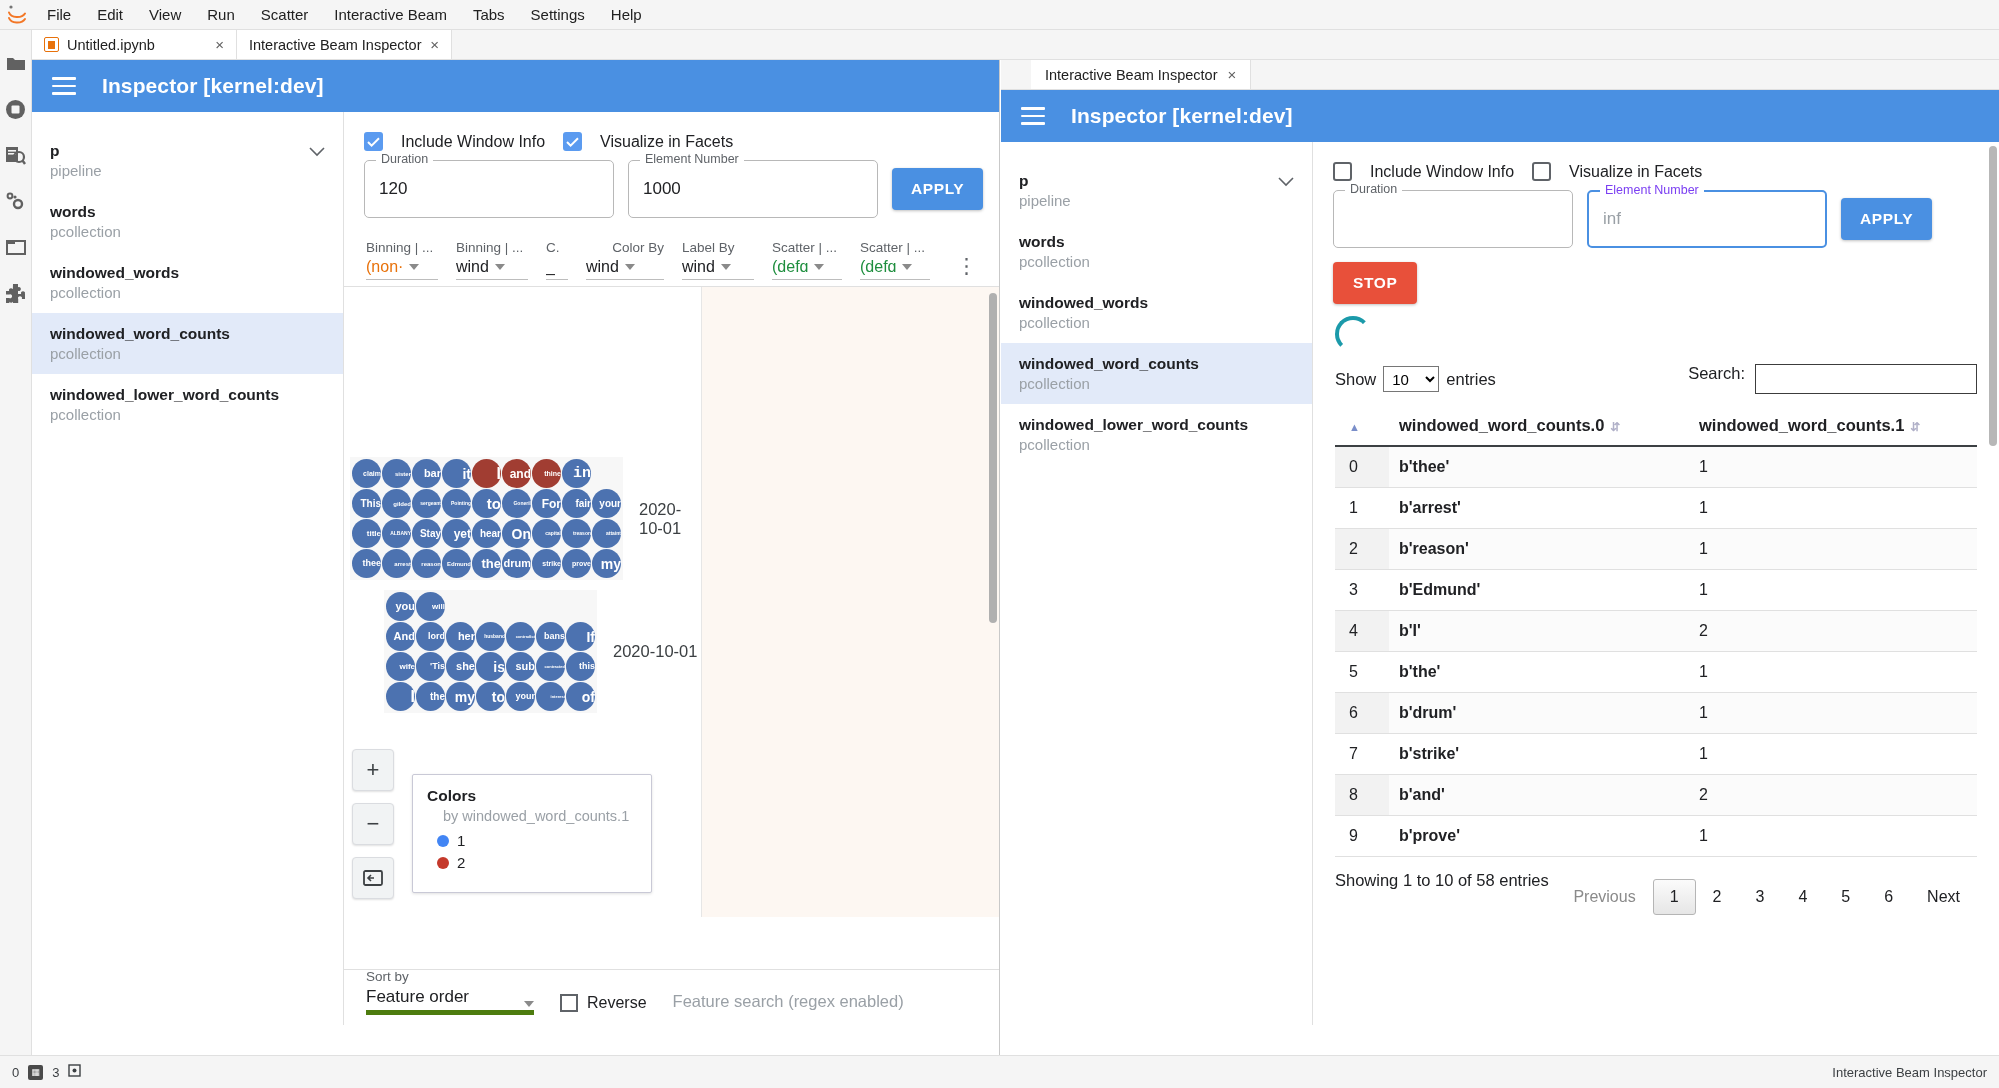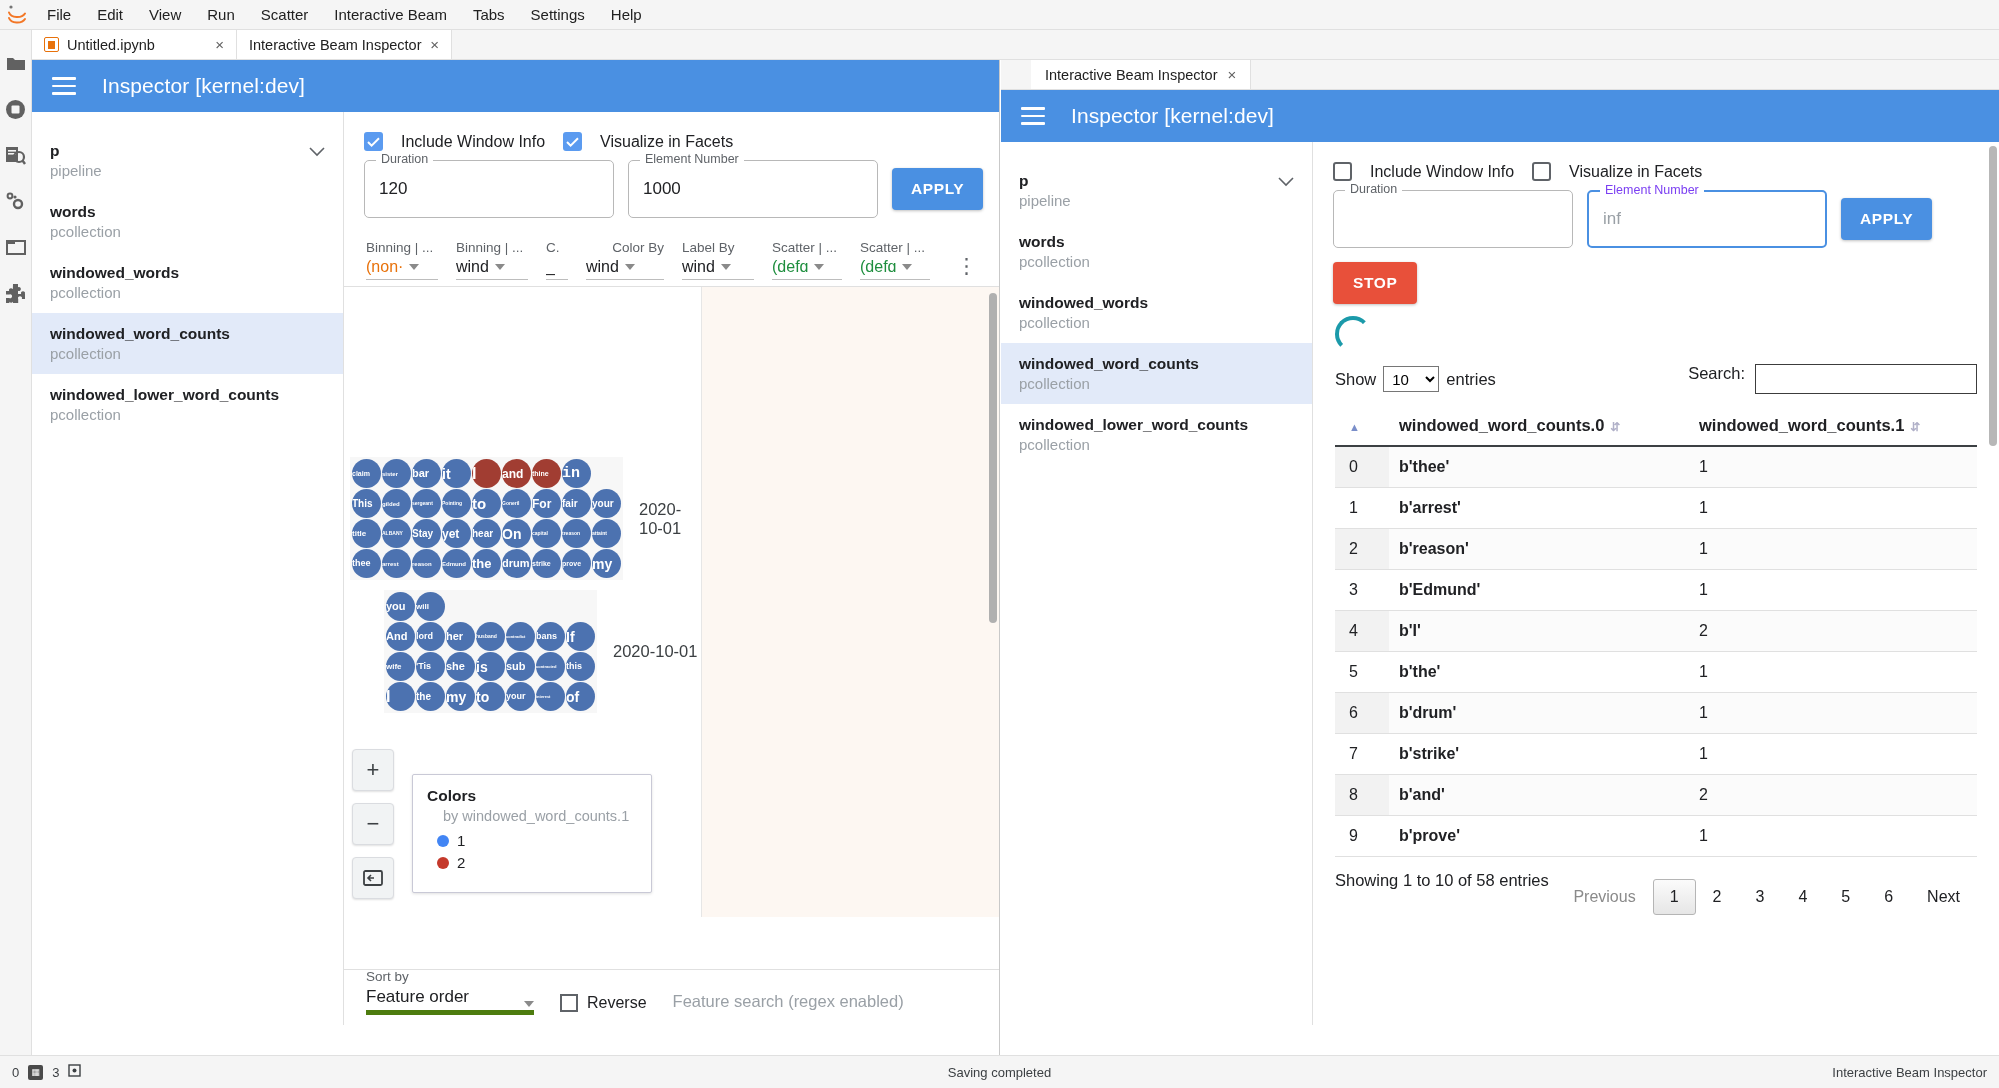--- a/index.html
+++ b/index.html
@@ -80,21 +80,21 @@
     border-right: 1px solid #e0e0e0;
   }
   .panel-tabbar .gapfill { flex: 1; background: #f5f5f5; }
 
   .appbar {
     height: 52px; background: #4a90e2; display: flex; align-items: center;
     padding: 0 20px; gap: 26px; color: #fff;
   }
   .appbar .hamburger { width: 24px; display: flex; flex-direction: column; gap: 5px; }
   .appbar .hamburger span { display:block; height: 2.5px; background: #fff; border-radius: 1px; }
-  .appbar .title { font-size: 21px; font-weight: 400; letter-spacing: .1px; }
+  .appbar .title { font-size: 21px; font-weight: 700; letter-spacing: .1px; }
 
   .panel-body { display: flex; height: 913px; position: relative; }
 
   
   .pc-sidebar {
     width: 312px; flex: none; border-right: 1px solid #e0e0e0;
     padding-top: 24px; background: #fff; position: relative;
   }
   .pc-head {
     padding: 6px 18px 4px 18px; display: flex; align-items: flex-start;
@@ -169,21 +169,21 @@
   
   .fx-canvas { position: relative; height: 630px; display: flex; }
   .fx-main { width: 358px; background: #ffffff; border-right: 1px solid #e6e6e6; position: relative; }
   .fx-right { flex: 1; background: #fdf7f2; }
 
   .bubblerow { position: absolute; display: flex; align-items: center; gap: 16px; }
   .bubbles { display: grid; grid-auto-flow: row; gap: 1px; background: #f7f7f7; padding: 2px; }
   .brow { display: flex; gap: 1px; }
   .bub {
     width: 29px; height: 29px; border-radius: 50%; background: #4c72b0;
-    color: #fff; display: flex; align-items: center; justify-content: flex-start;
+    color: #fff; display: flex; align-items: center; justify-content: flex-end;
     overflow: hidden; flex: none;
   }
   .bub.red { background: #a13d32; }
   .bub span { font-weight: 700; line-height: 1; transform: scale(1); white-space: nowrap; }
   .ts { font-size: 16.5px; color: #3c4043; }
 
   
   .zoomcol { position: absolute; left: 8px; bottom: 18px; display: flex; flex-direction: column; gap: 12px; }
   .zbtn {
     width: 42px; height: 42px; background: #f1f3f4; border: 1px solid #dadce0; border-radius: 4px;
@@ -915,17 +915,16 @@
       <span>0</span>
       <span class="kernel-box">▦</span>
       <span>3</span>
       <span>
         <svg width="13" height="13" viewBox="0 0 13 13">
             <rect x="1" y="1" width="11" height="11" fill="none" stroke="#3c4043" stroke-width="1.4"></rect>
             <circle cx="6.5" cy="6.5" r="2" fill="#3c4043"></circle>
           </svg>
       </span>
     </div>
-    <div class="sb-center">Saving completed</div>
     <div class="sb-right">Interactive Beam Inspector</div>
   </div>
 
 </div>
 
 </body></html>

